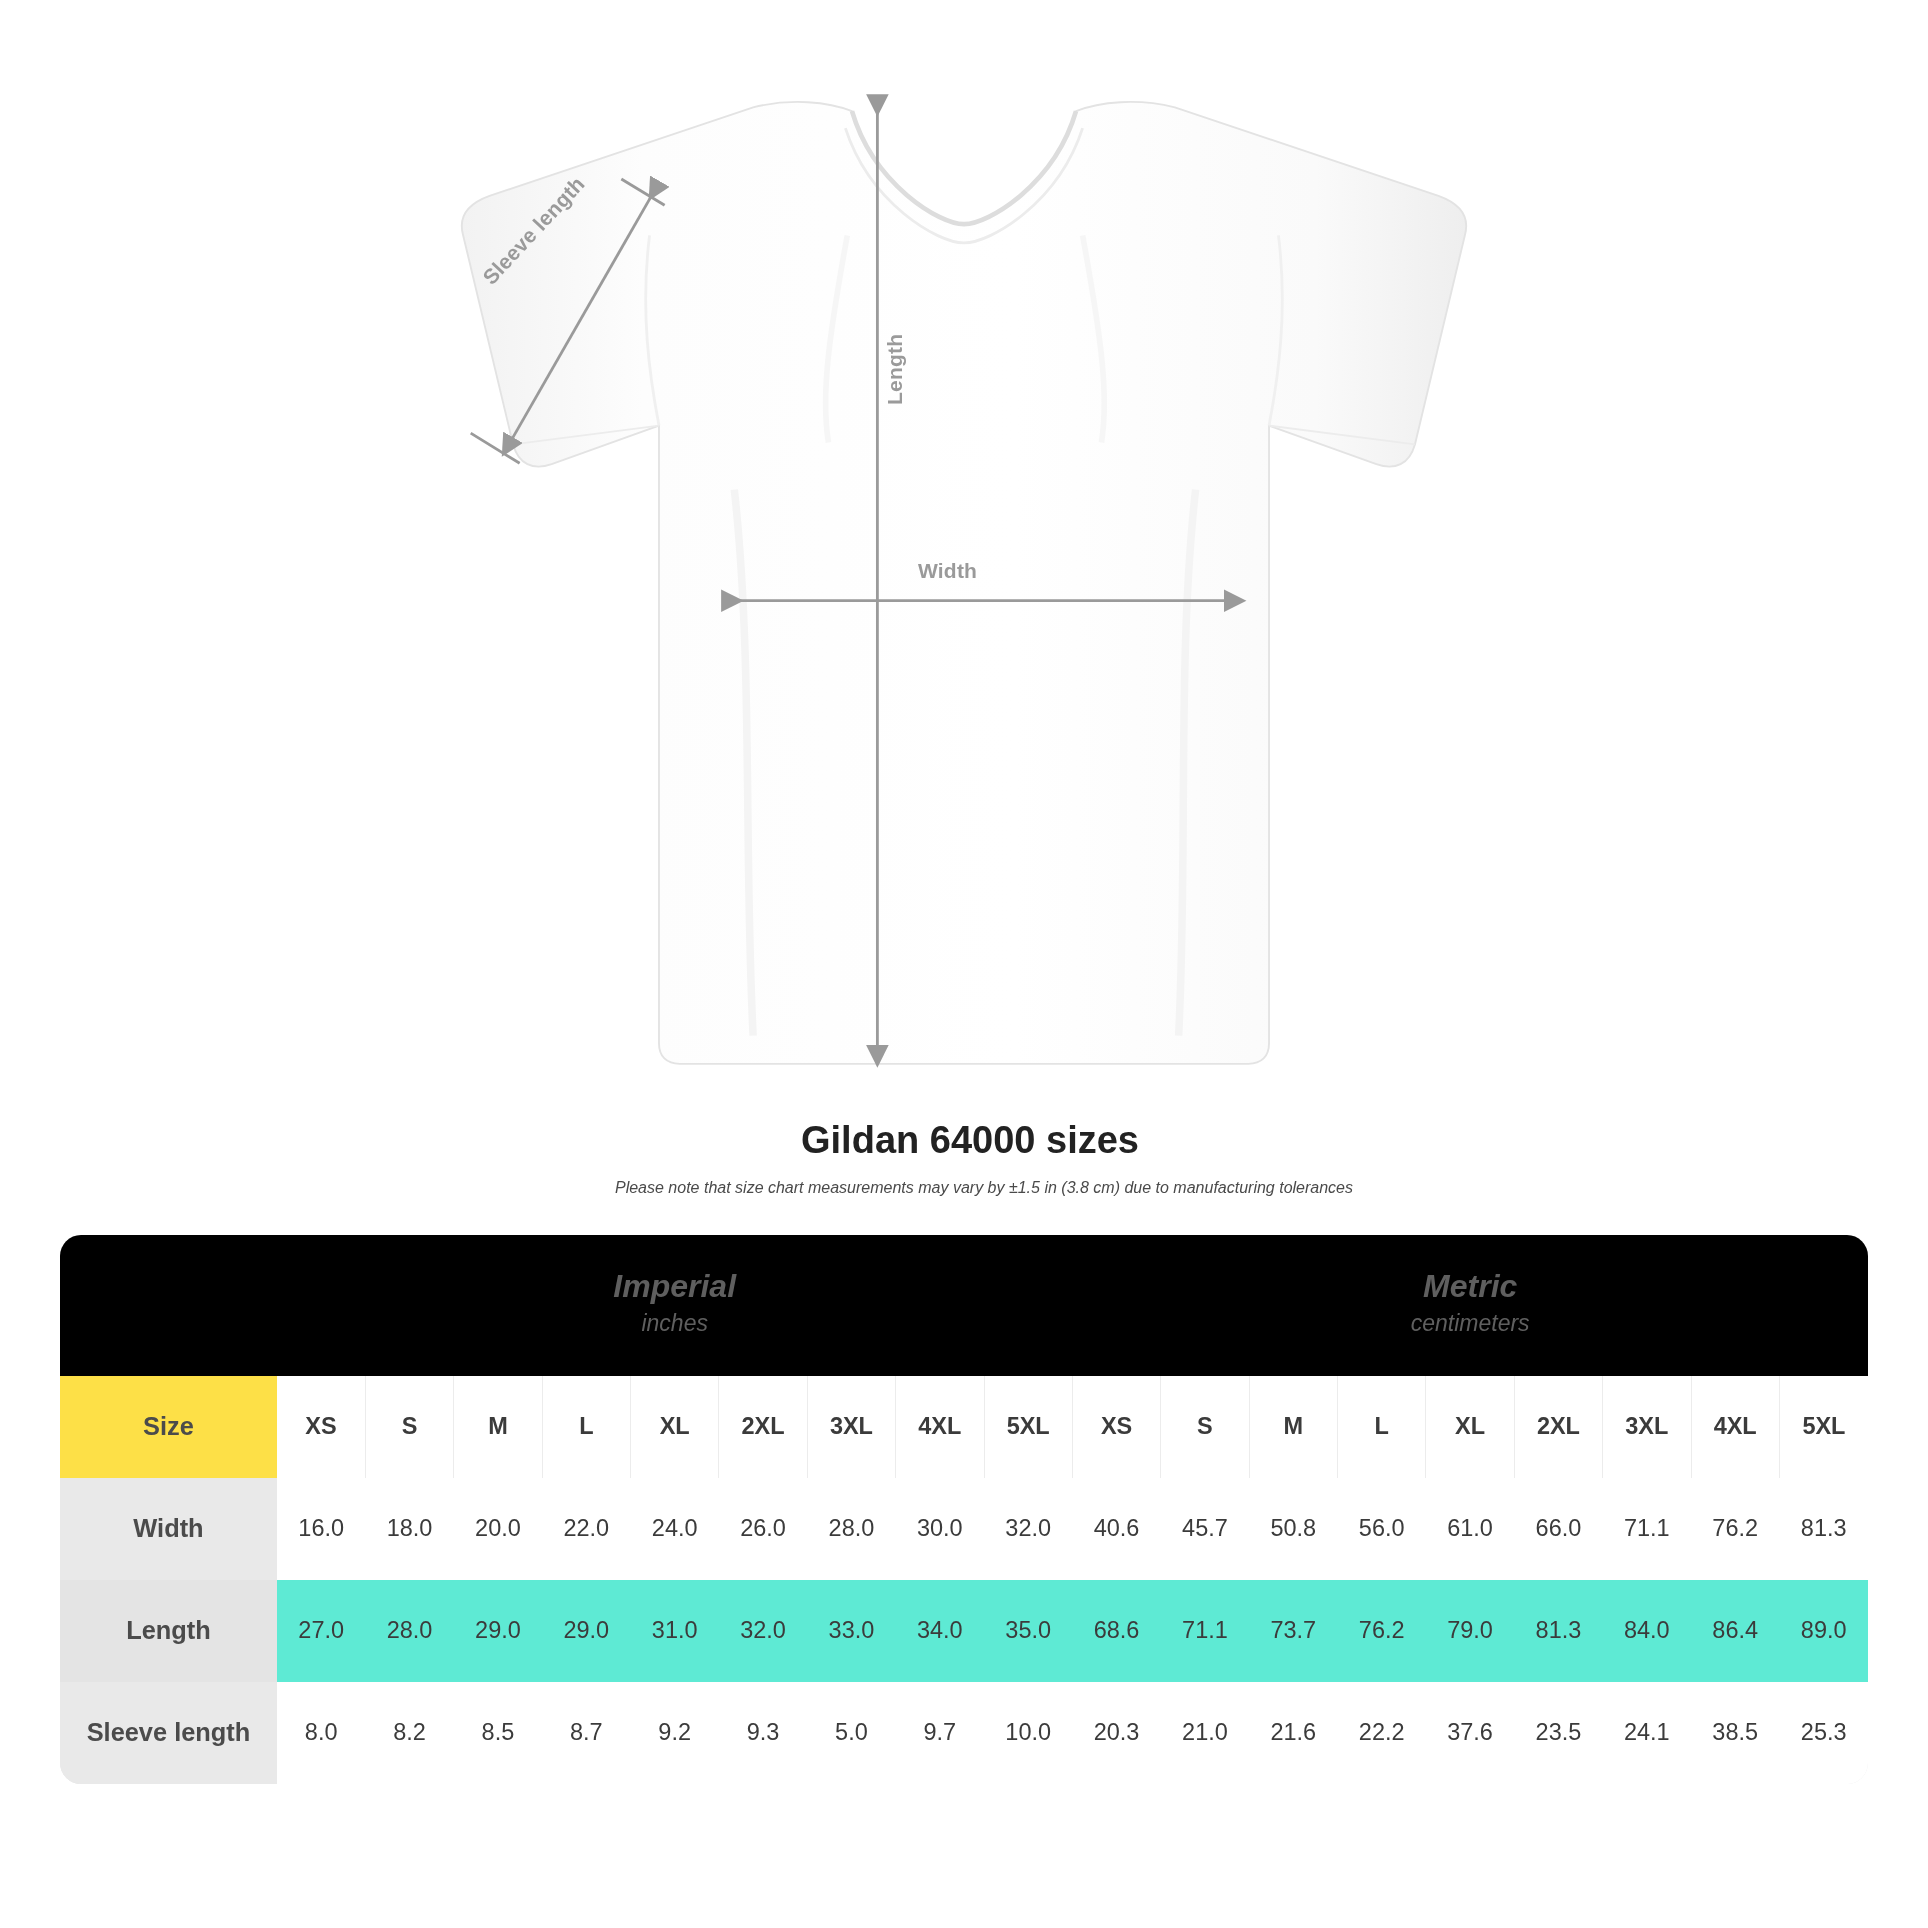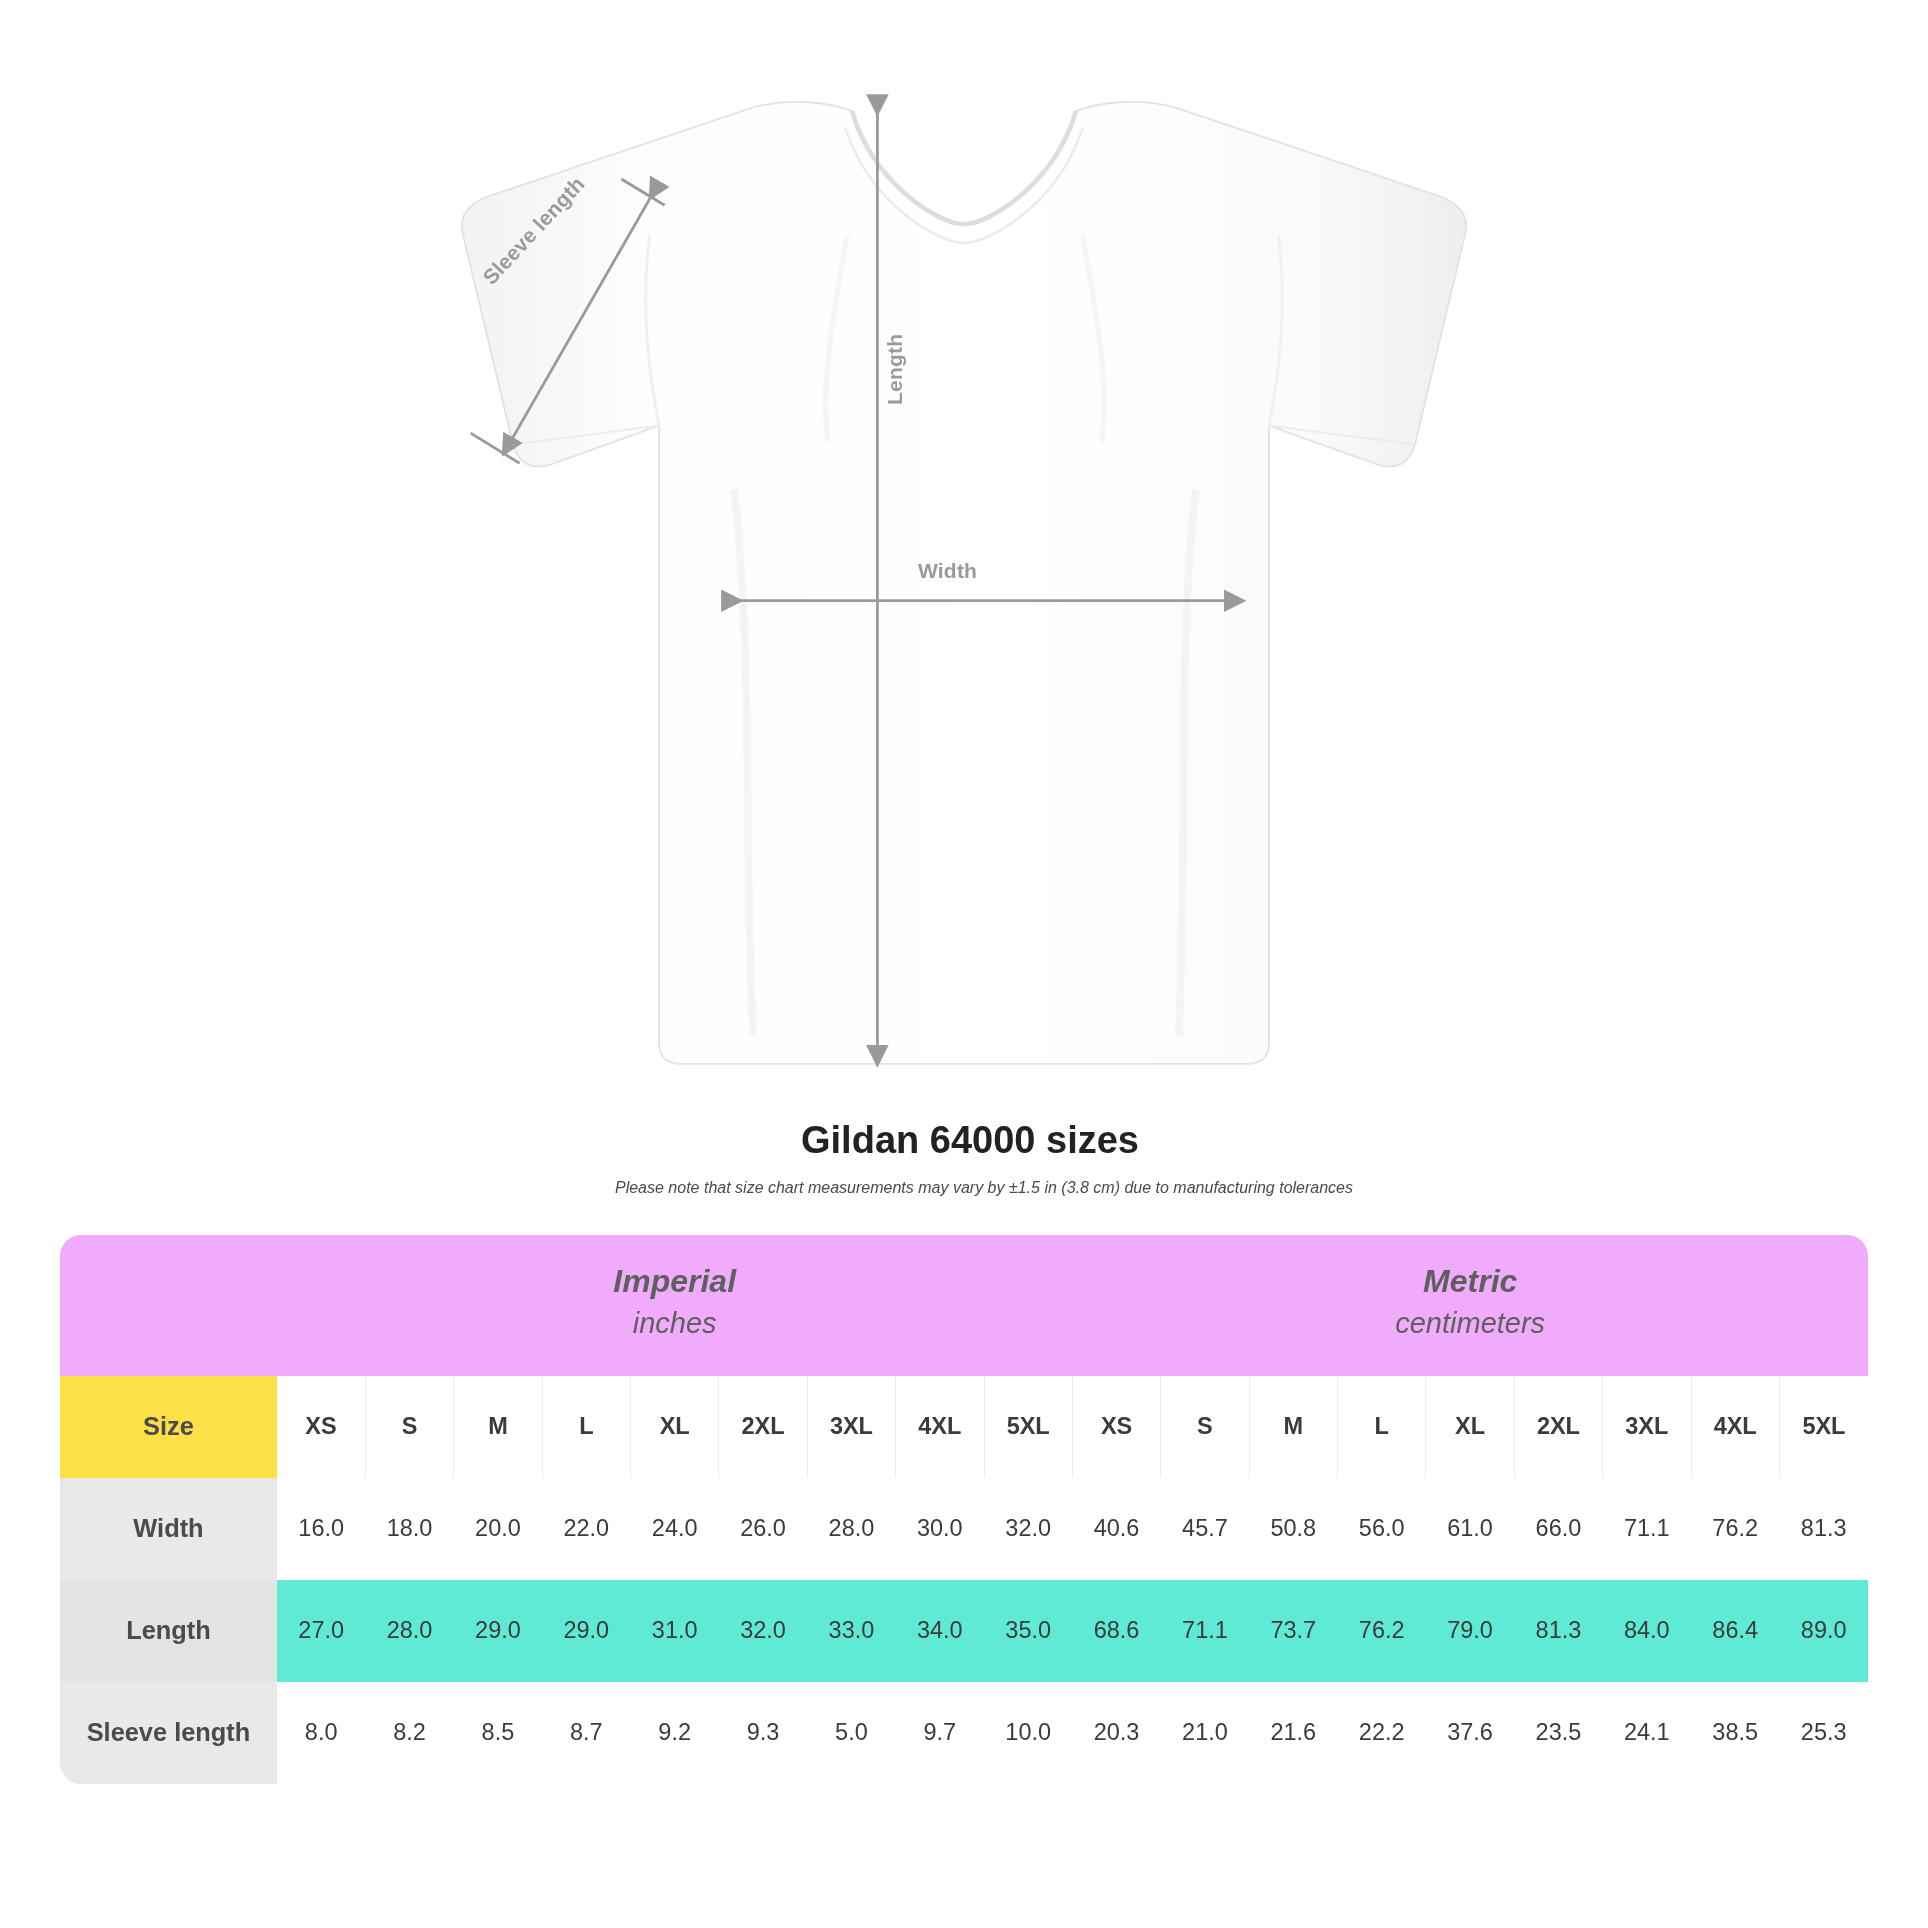--- a/index.html
+++ b/index.html
@@ -89,32 +89,32 @@
   table.size-table td, table.size-table th {
     text-align: center;
     vertical-align: middle;
     font-size: 23.5px;
     color: #3b3b3b;
     border: none;
   }
   
   .unit-row td {
     height: 141px;
-    background: #f0abfc;
+    background: #000000;
     padding: 0;
   }
   .unit-name {
     font-size: 32px;
     font-weight: bold;
     font-style: italic;
     color: #5f5f5f;
     line-height: 1.15;
   }
   .unit-sub {
-    font-size: 29px;
+    font-size: 23px;
     font-style: italic;
     color: #5f5f5f;
     line-height: 1.6;
   }
   
   .head-row td {
     height: 102px;
     background: #ffffff;
     font-weight: bold;
     color: #4b4b4b;

